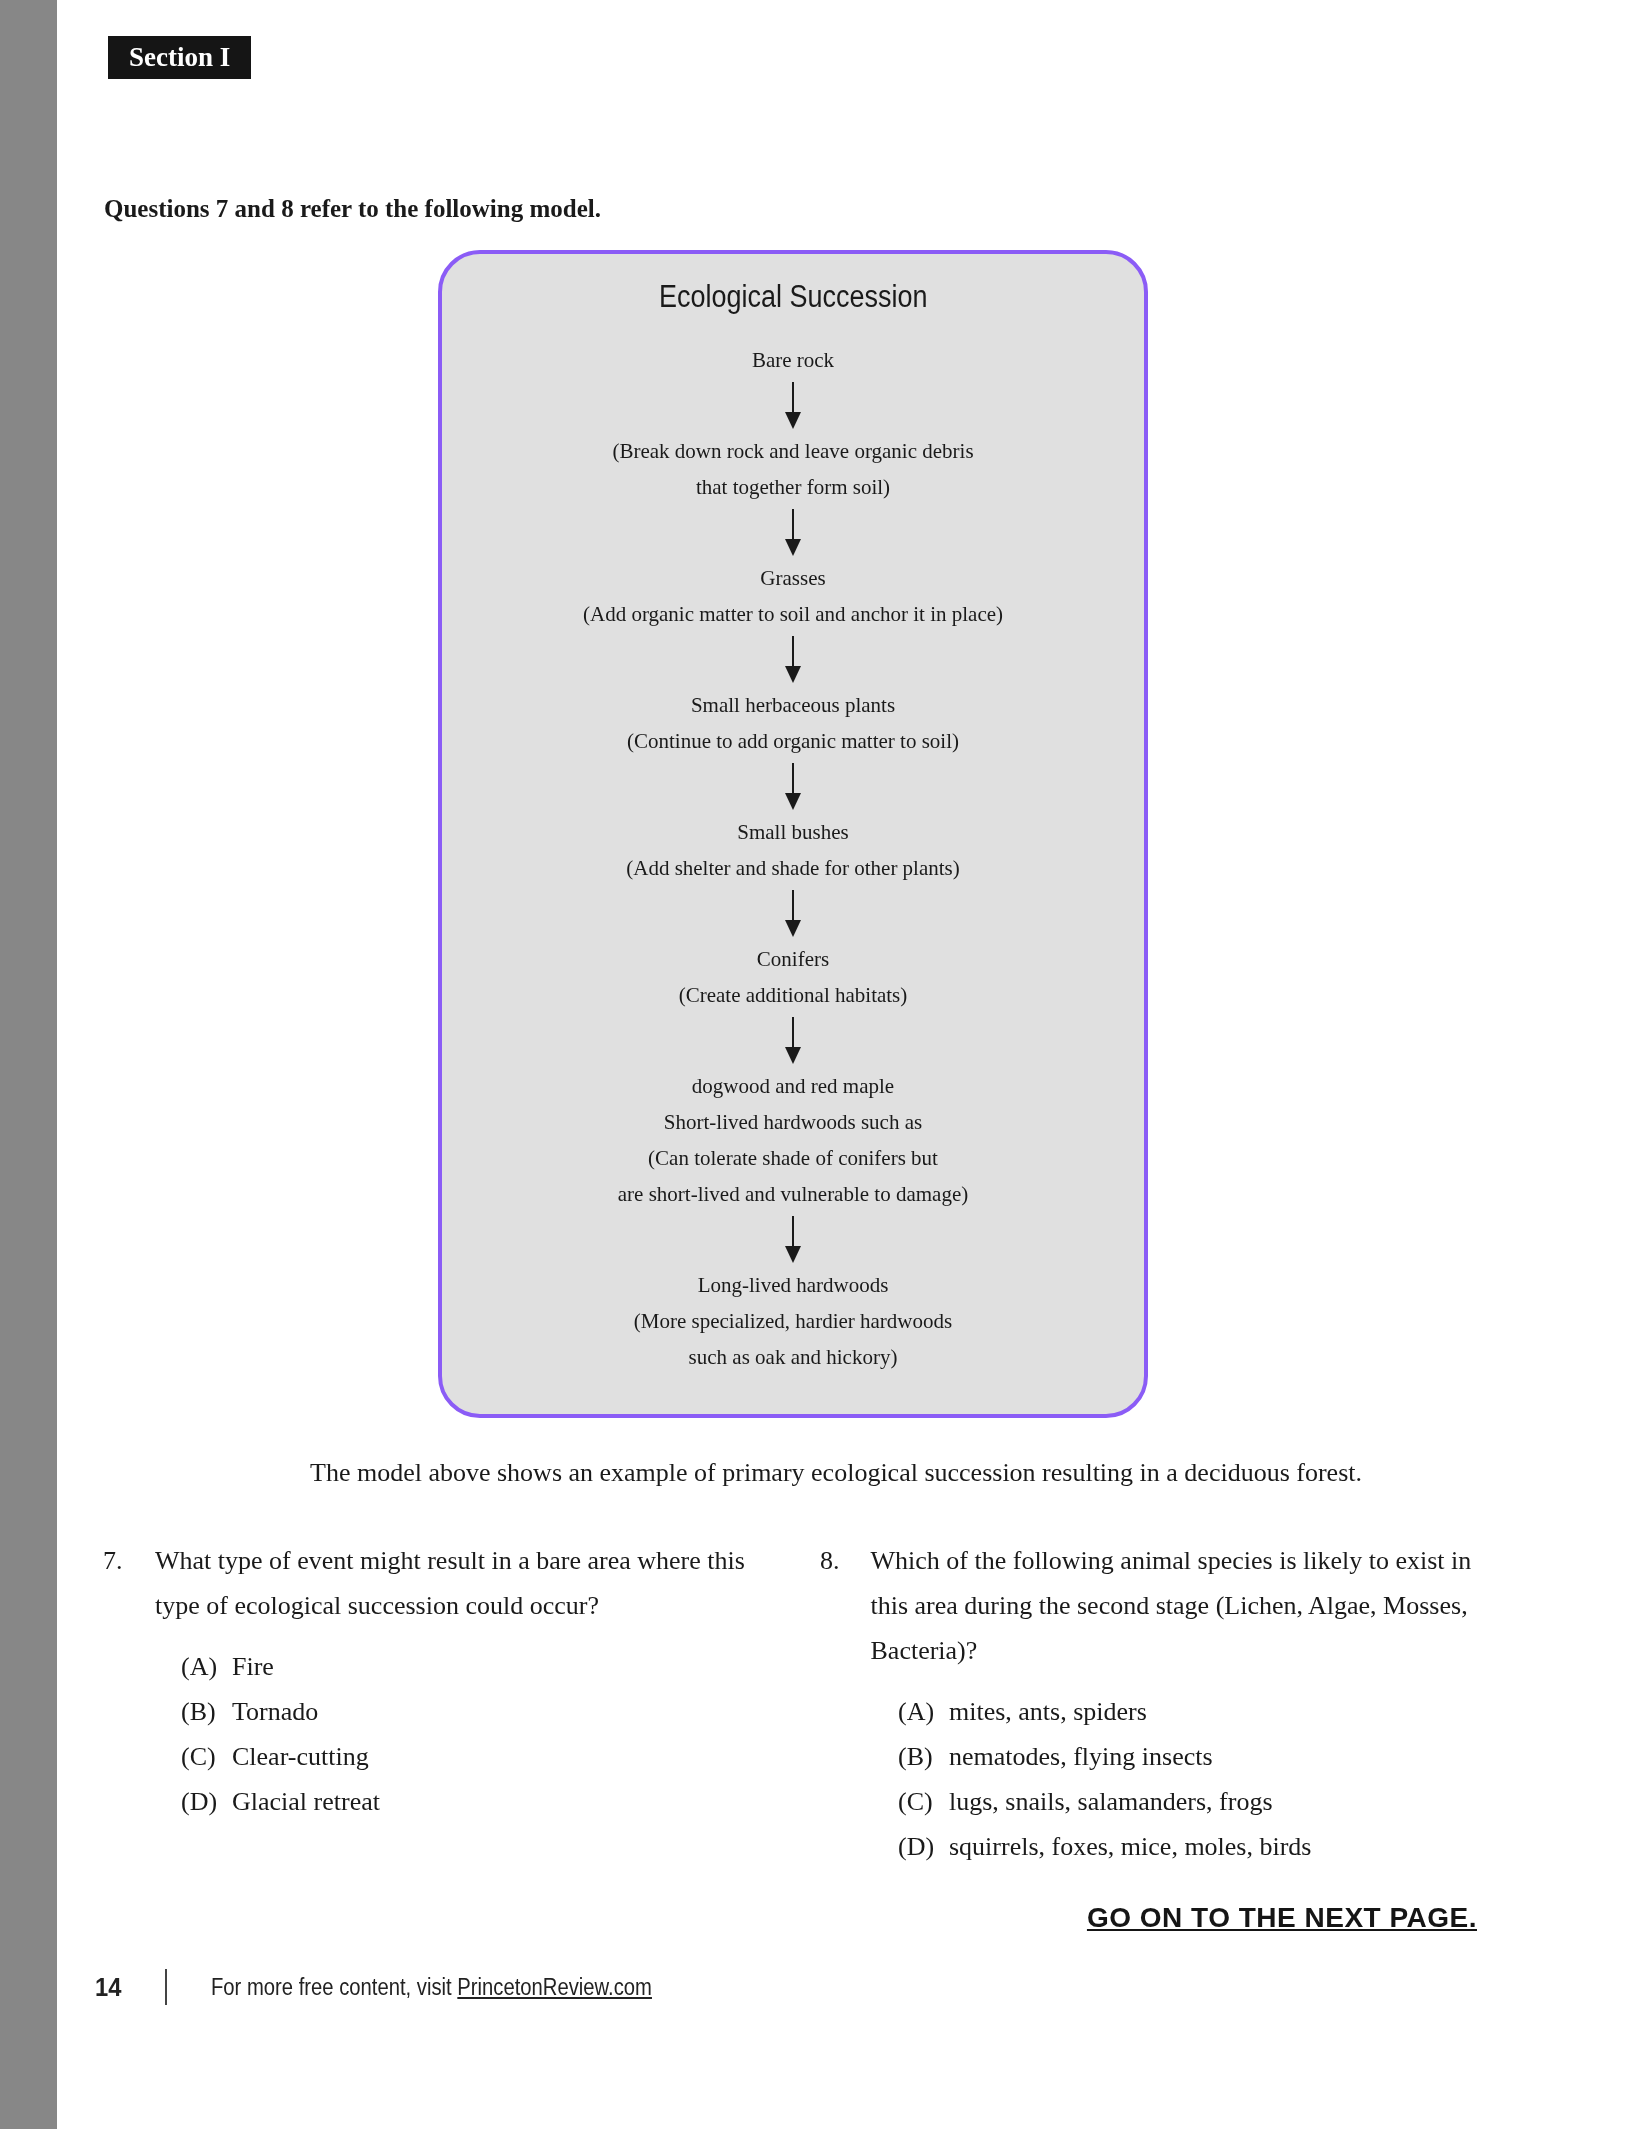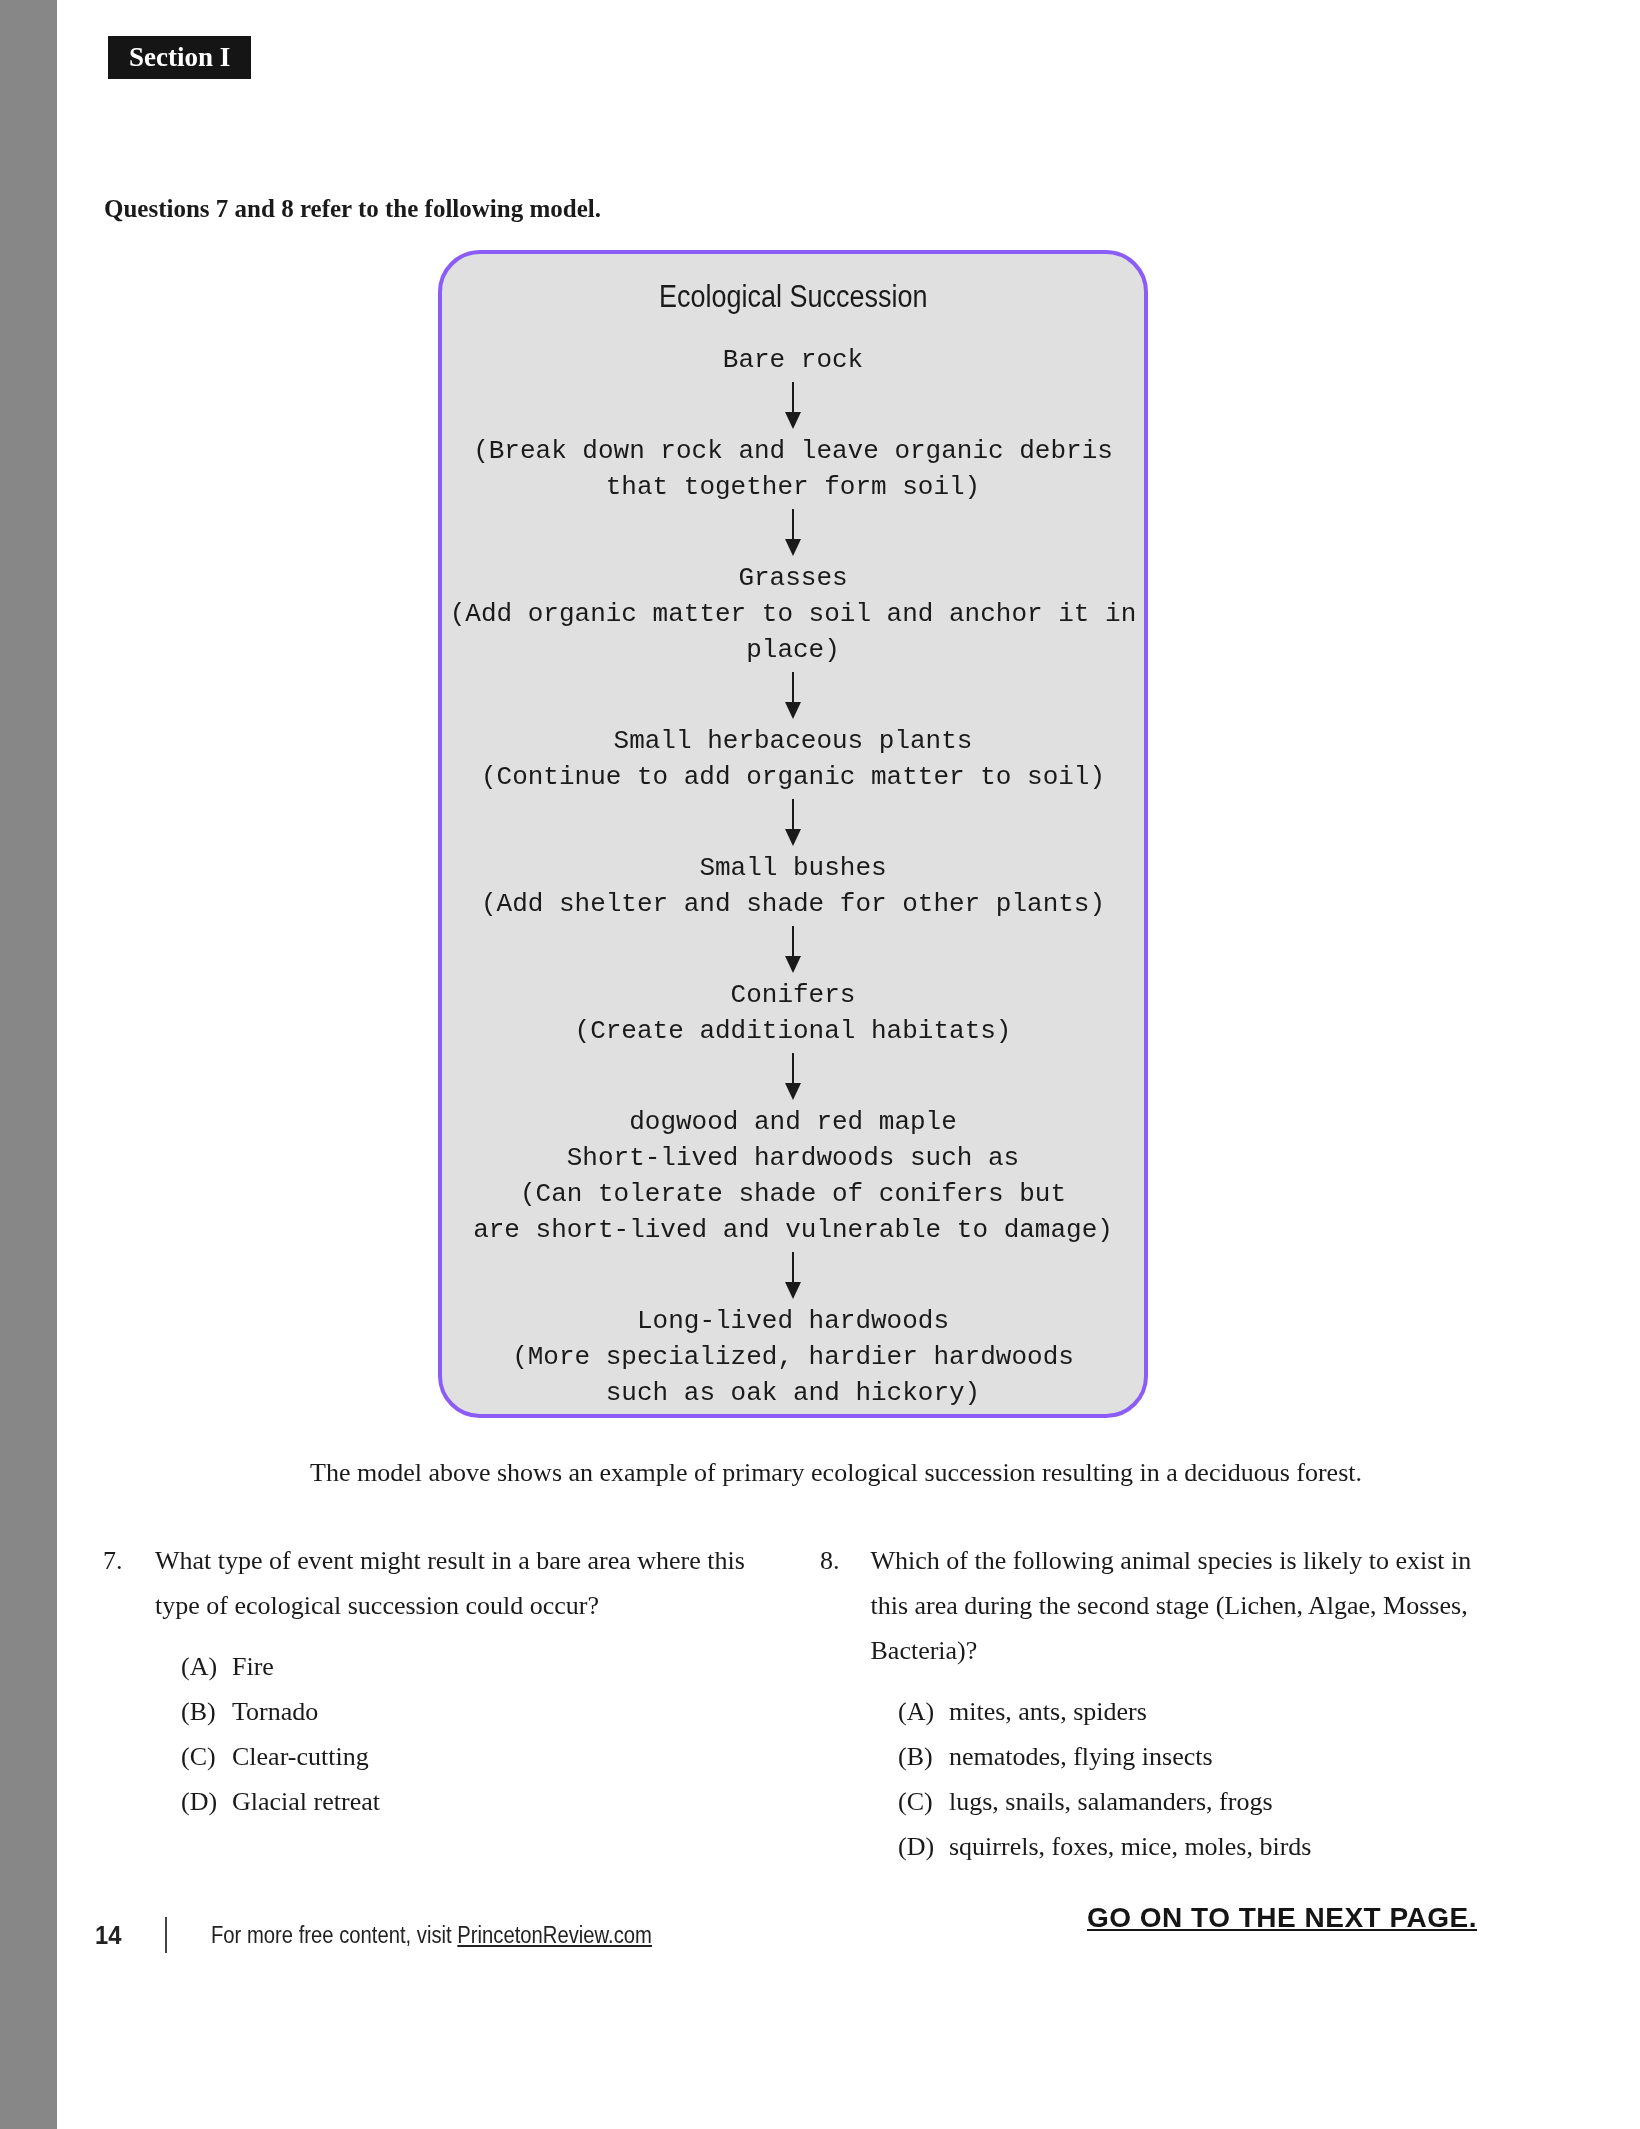--- a/index.html
+++ b/index.html
@@ -31,21 +31,21 @@
     display:flex; flex-direction:column; align-items:center;
     text-align:center; padding-top:24px;
   }
   .model-title {
     font-family:"Liberation Sans", sans-serif;
     font-size:31px; line-height:38px; color:#1a1a1a;
     transform:scaleX(0.87);
     margin-bottom:26px;
   }
   .stage { width:100%; }
-  .stage-line { font-size:26px; line-height:36px;font-family:Liberation Mono, monospace; }
+  .stage-line { font-size:21px; line-height:36px; }
   .arrow-block {
     display:flex; flex-direction:column; align-items:center;
     margin:4px 0;
   }
   .arrow-stem { width:2px; height:30px; background:#1a1a1a; }
   .arrow-head {
     width:0; height:0;
     border-left:8px solid transparent;
     border-right:8px solid transparent;
     border-top:17px solid #1a1a1a;
@@ -65,21 +65,21 @@
   .choices { margin-top:16px; margin-left:78px; }
   .choice-row { display:flex; line-height:45px; }
   .choice-label { width:51px; }
   .go-on {
     position:absolute; right:163px; top:1902px;
     font-family:"Liberation Sans", sans-serif;
     font-weight:bold; font-size:28px; letter-spacing:0.5px;
     color:#151515; white-space:nowrap;text-decoration:underline;
   }
   .page-footer {
-    position:absolute; left:95px; top:1917px;
+    position:absolute; left:95px; top:1969px;
     display:flex; align-items:center;
     font-family:"Liberation Sans", sans-serif; color:#222222;gap:22px;
   }
   .page-number {
     font-weight:bold; font-size:25px;
     transform:scaleX(0.95); transform-origin:left center;
   }
   .footer-divider {
     width:2px; height:36px; background:#444444;
     margin-left:20px; margin-right:22px;

